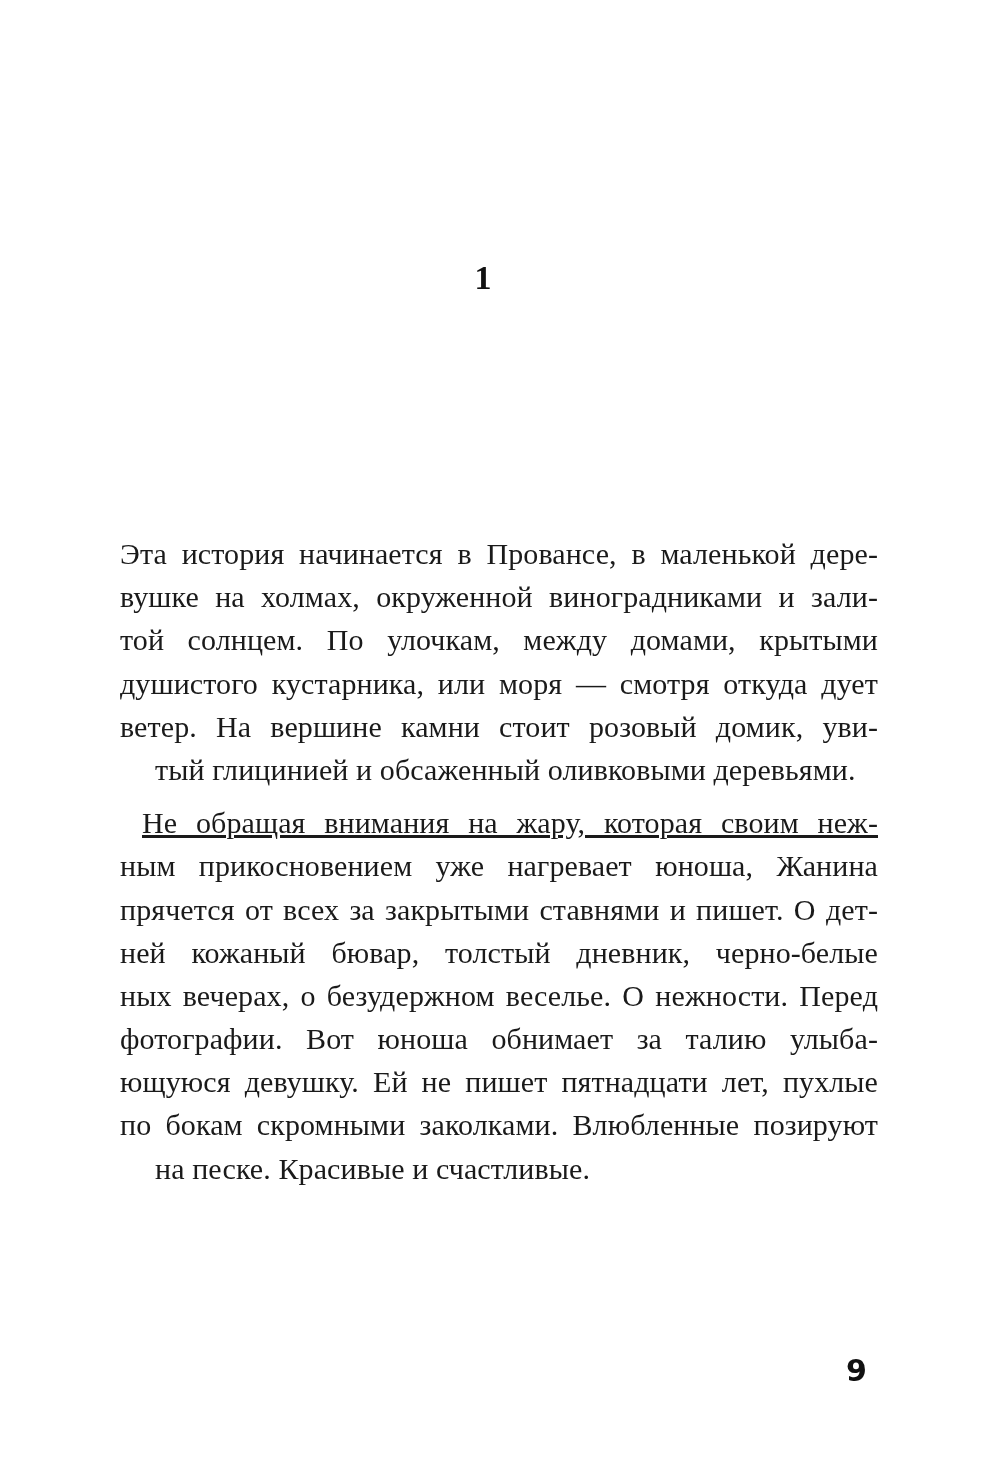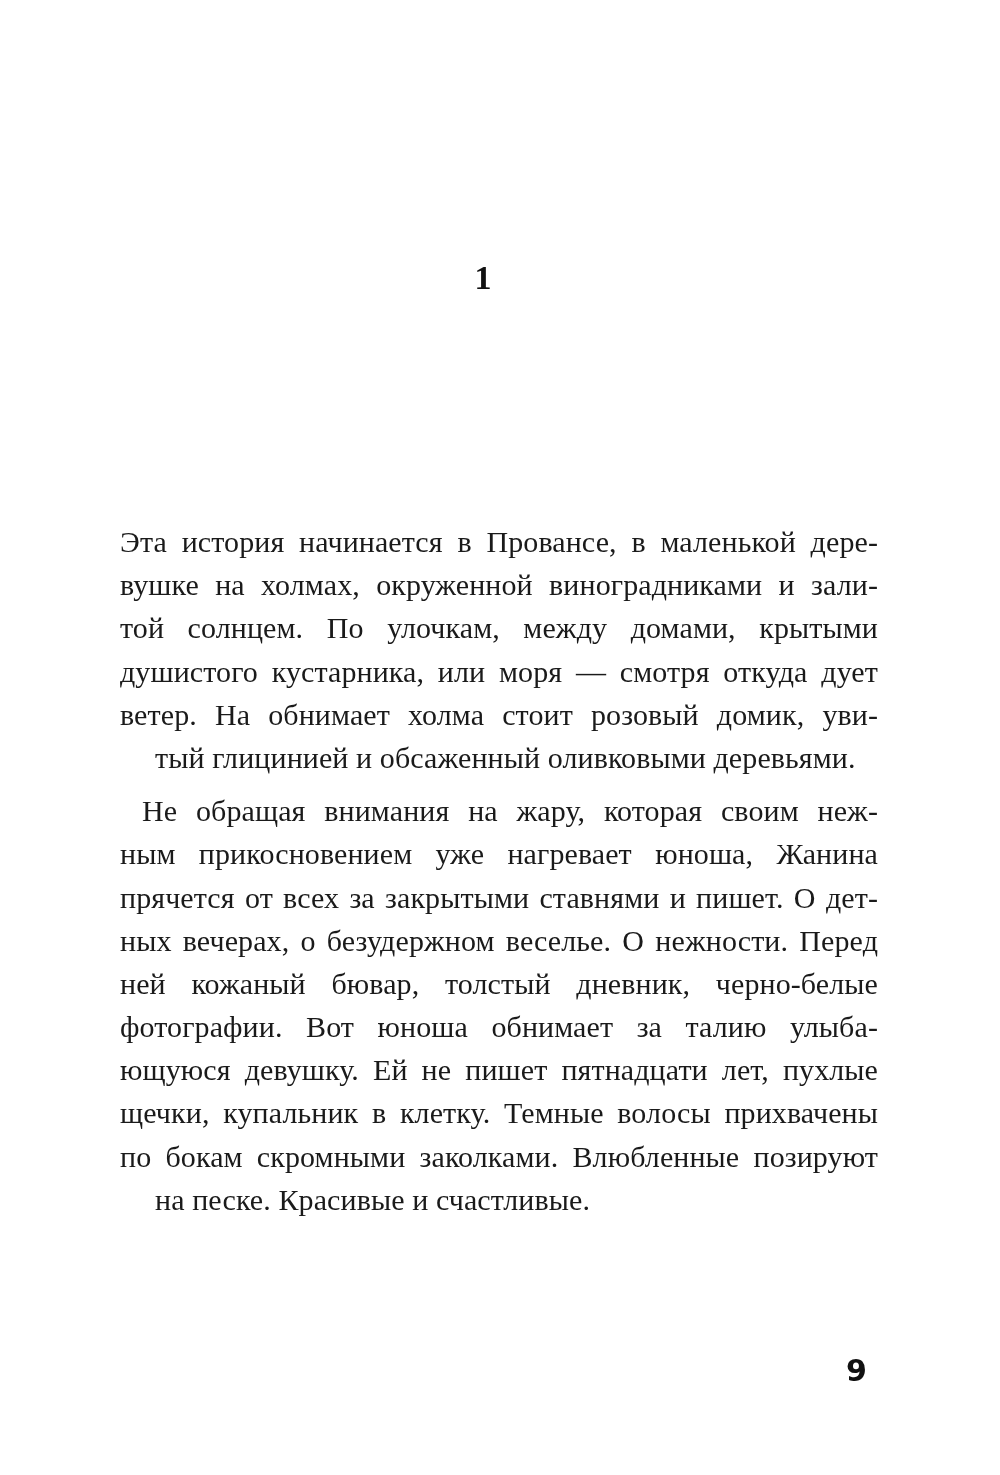--- a/index.html
+++ b/index.html
@@ -28,40 +28,41 @@
       text-align: center;
       font-family: "Liberation Serif", serif;
       font-weight: bold;
       font-size: 34px;
       line-height: 40px;
       color: #111;
     }
     .body-text {
       position: absolute;
       left: 120px;
-      top: 520px;
+      top: 532px;
       width: 758px;
     }
     .line {
       display: block;
       height: 43.2px;
       line-height: 43.2px;
       font-size: 30px;
       white-space: nowrap;
       text-align: justify;
       text-align-last: justify;
       letter-spacing: 0.1px;
       transform-origin: left center;
     }
     .line.last {
       text-align-last: left;
       margin-left: 35px;
     }
     .line.indent {
       padding-left: 22px;
+      text-decoration: underline;
     }
     .para-gap {
       height: 10px;
     }
     .page-number {
       position: absolute;
       left: 846px;
       top: 1354px;
       font-family: "DejaVu Sans", sans-serif;
       font-weight: bold;
@@ -76,33 +77,32 @@
 <div class="page">
 
   <div class="chapter-number">1</div>
 
   <div class="body-text">
     <div>
       <span class="line">Эта история начинается в Провансе, в маленькой дере-</span>
       <span class="line">вушке на холмах, окруженной виноградниками и зали-</span>
       <span class="line">той солнцем. По улочкам, между домами, крытыми</span>
       <span class="line">душистого кустарника, или моря — смотря откуда дует</span>
-      <span class="line">ветер. На обнимает холма стоит розовый домик, уви-</span>
+      <span class="line">ветер. На вершине камни стоит розовый домик, уви-</span>
       <span class="line last">тый глицинией и обсаженный оливковыми деревьями.</span>
     </div>
     <div class="para-gap"></div>
     <div>
       <span class="line indent">Не обращая внимания на жару, которая своим неж-</span>
       <span class="line">ным прикосновением уже нагревает юноша, Жанина</span>
       <span class="line">прячется от всех за закрытыми ставнями и пишет. О дет-</span>
+      <span class="line">ней кожаный бювар, толстый дневник, черно-белые</span>
       <span class="line">ных вечерах, о безудержном веселье. О нежности. Перед</span>
-      <span class="line">ней кожаный бювар, толстый дневник, черно-белые</span>
       <span class="line">фотографии. Вот юноша обнимает за талию улыба-</span>
       <span class="line">ющуюся девушку. Ей не пишет пятнадцати лет, пухлые</span>
-      <span class="line">щечки, купальник в клетку. Темные волосы прихвачены</span>
       <span class="line">по бокам скромными заколками. Влюбленные позируют</span>
       <span class="line last">на песке. Красивые и счастливые.</span>
     </div>
   </div>
 
   <div class="page-number">9</div>
 
 </div>
 
 </body></html>

